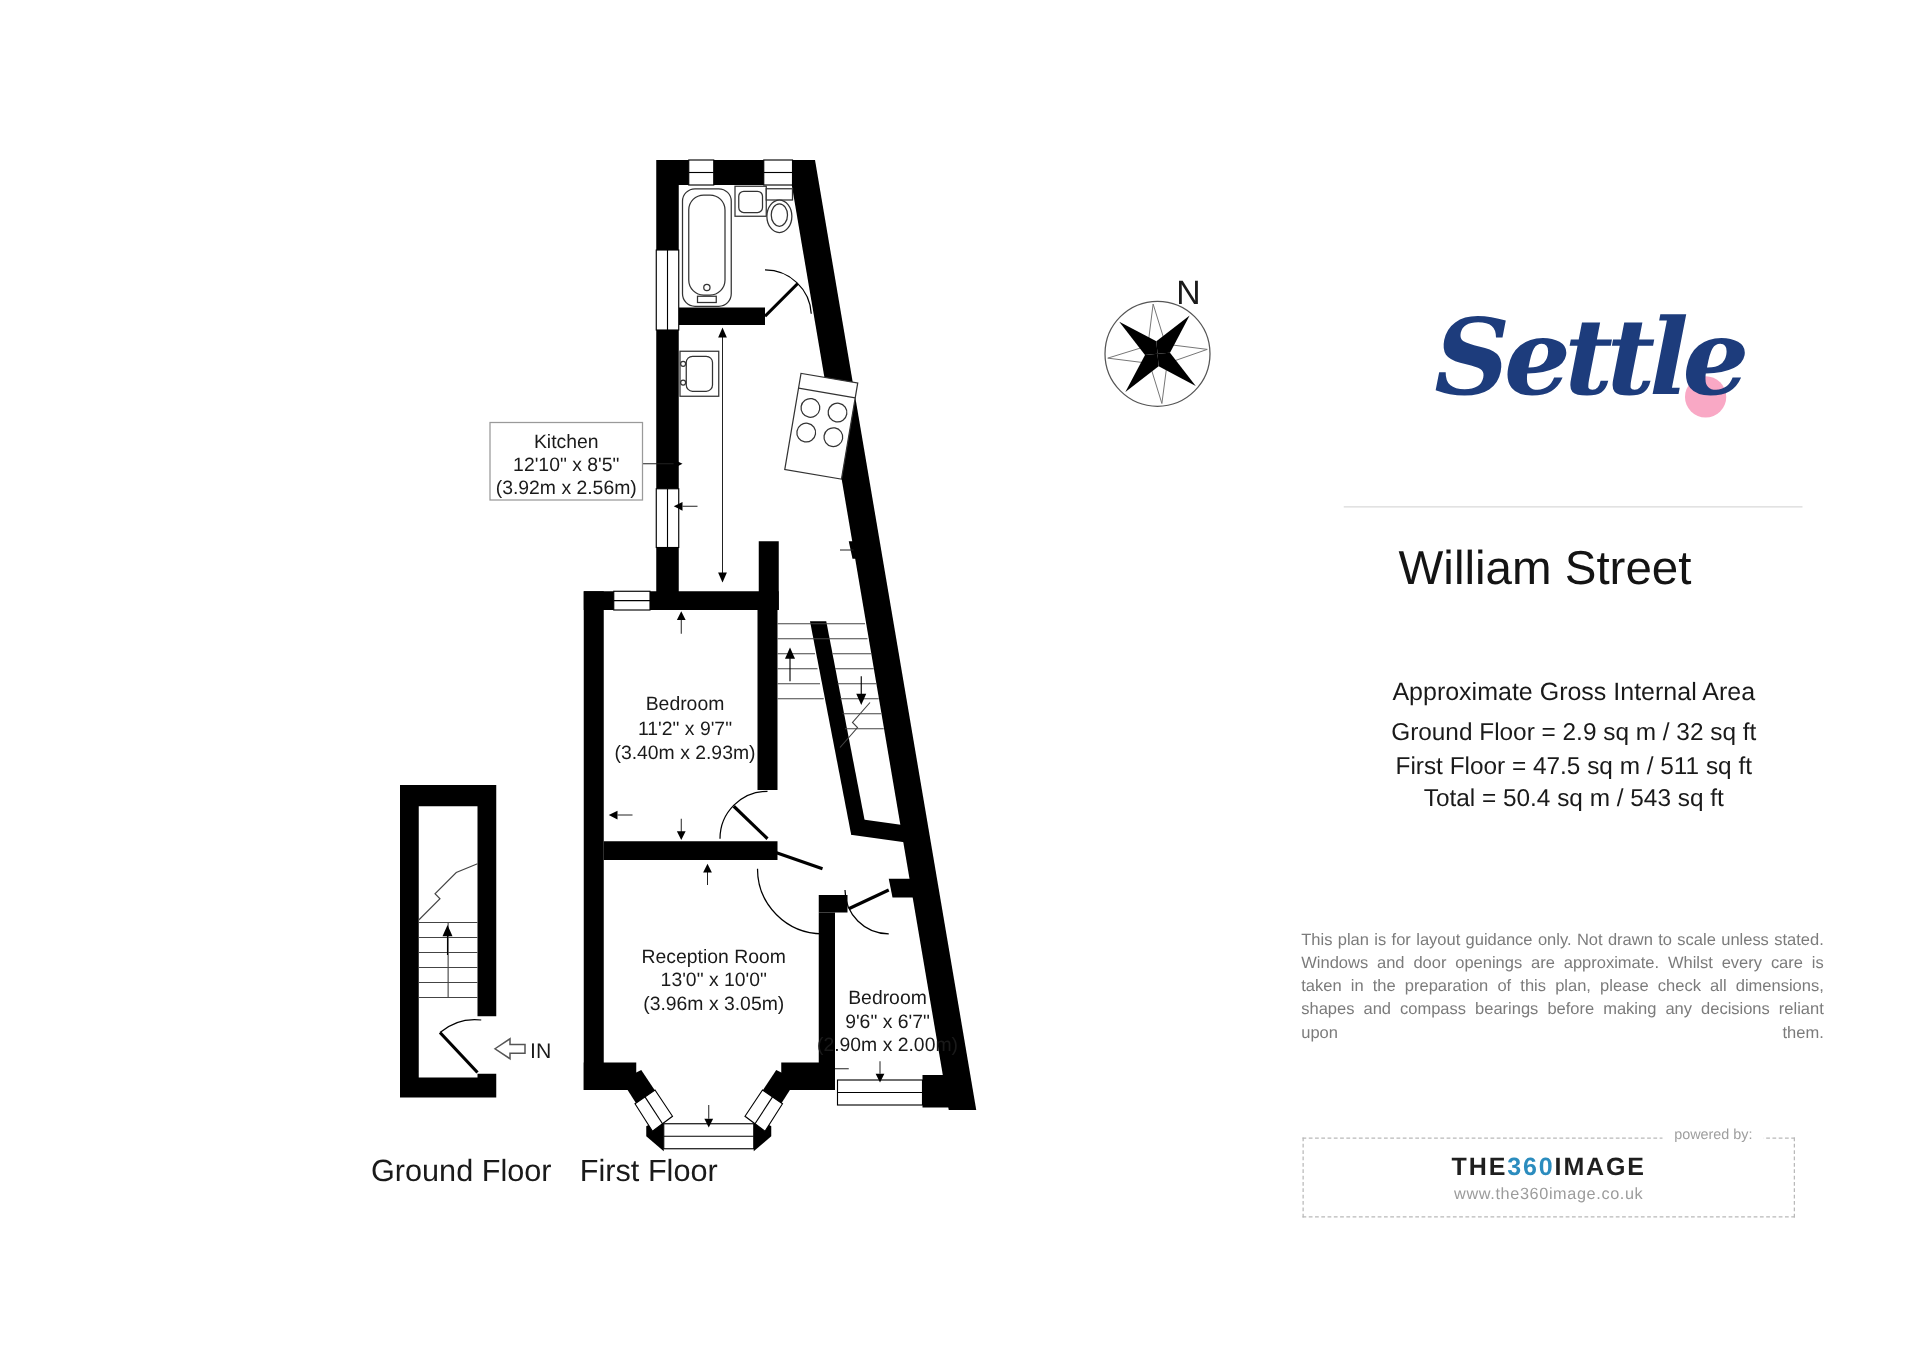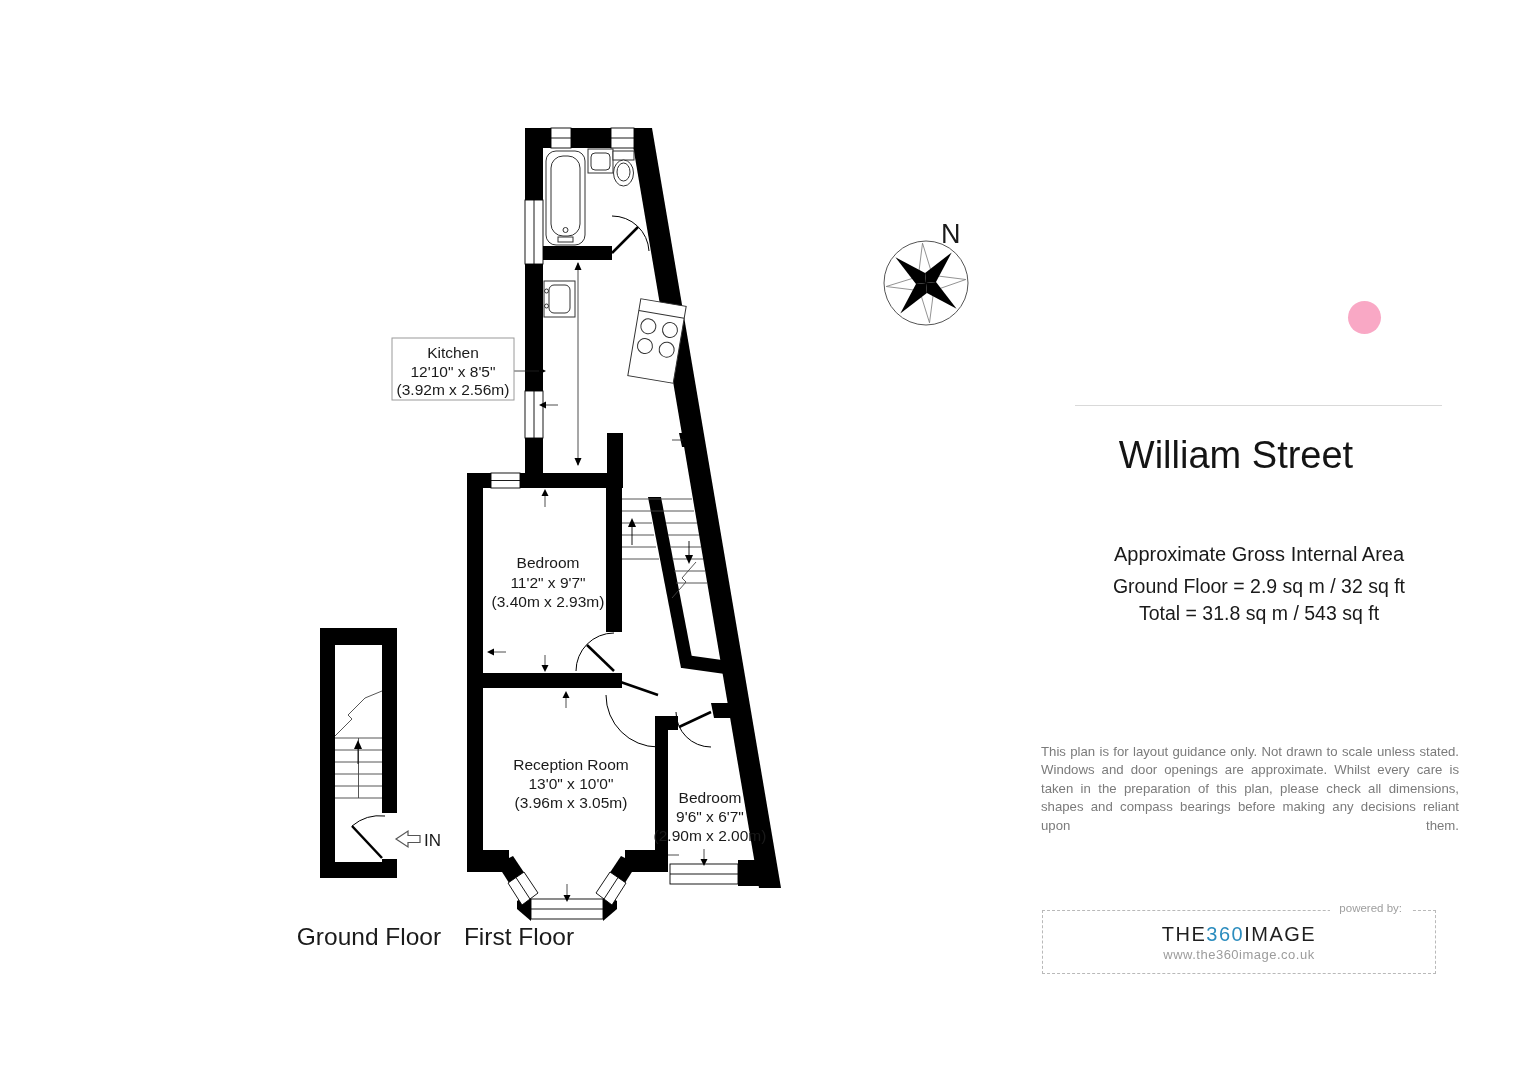--- a/index.html
+++ b/index.html
@@ -19,21 +19,21 @@
         letter-spacing:-5px;color:#1d3c7c;}
   .divider{position:absolute;left:1075px;top:405px;width:367px;height:1px;background:#d9d9d9;}
   .prop-title{position:absolute;left:1006px;top:434px;width:460px;text-align:center;font-size:38px;color:#141414;}
   .area-block{position:absolute;left:1029px;top:543px;width:460px;text-align:center;}
   .area-heading{font-size:20px;margin:0 0 7px 0;}
   .area-line{font-size:19.5px;line-height:26.5px;}
   .disclaimer{position:absolute;left:1041px;top:743px;width:418px;font-size:13.2px;line-height:18.4px;
         color:#7b7b7b;text-align:justify;text-align-last:justify;}
   .powered-box{position:absolute;left:1042px;top:910px;width:392px;height:62px;border:1px dashed #b9b9b9;}
   .powered-label{position:absolute;top:-9px;right:24px;background:#fff;padding:0 9px;font-size:11.5px;color:#9e9e9e;}
-  .brand-line{margin-top:12px;text-align:center;font-size:20px;letter-spacing:1.5px;color:#1f1f1f;}
+  .brand-line{margin-top:12px;text-align:center;font-size:20px;letter-spacing:1.5px;color:#1f1f1f;font-weight:bold;}
   .brand-360{color:#2b8cbe;}
   .brand-url{text-align:center;font-size:13px;color:#9c9c9c;margin-top:1px;letter-spacing:0.5px;}
 </style>
 </head>
 <body>
 
 <div class="page">
 
   <svg width="1000" height="1080" viewBox="0 0 1000 1080">
 
@@ -243,29 +243,31 @@
         <polygon points="951.7,252.4 925.1,273 926,283 936,282.1"></polygon>
         <polygon points="956.6,308.7 936,282.1 926,283 926.9,293"></polygon>
         <polygon points="900.3,313.6 926.9,293 926,283 916,283.9"></polygon>
         <polygon points="895.4,257.3 916,283.9 926,283 925.1,273"></polygon>
       </g>
       <text x="941" y="243" class="compass-n">N</text>
     </g>
   </svg>
 
   <div class="settle-dot"></div>
+  <div class="settle-logo">Settle</div>
 
   <div class="divider"></div>
 
   <div class="prop-title">William Street</div>
 
   <div class="area-block">
     <div class="area-heading">Approximate Gross Internal Area</div>
     <div class="area-line">Ground Floor = 2.9 sq m / 32 sq ft</div>
-    <div class="area-line">Total = 31.8 sq m / 543 sq ft</div>
+    <div class="area-line">First Floor = 47.5 sq m / 511 sq ft</div>
+    <div class="area-line">Total = 50.4 sq m / 543 sq ft</div>
   </div>
 
   <div class="disclaimer">This plan is for layout guidance only. Not drawn to scale unless stated. Windows and door openings are approximate. Whilst every care is taken in the preparation of this plan, please check all dimensions, shapes and compass bearings before making any decisions reliant upon them.</div>
 
   <div class="powered-box">
     <span class="powered-label">powered by:</span>
     <div class="brand-line"><span>THE</span><span class="brand-360">360</span><span>IMAGE</span></div>
     <div class="brand-url">www.the360image.co.uk</div>
   </div>
 

